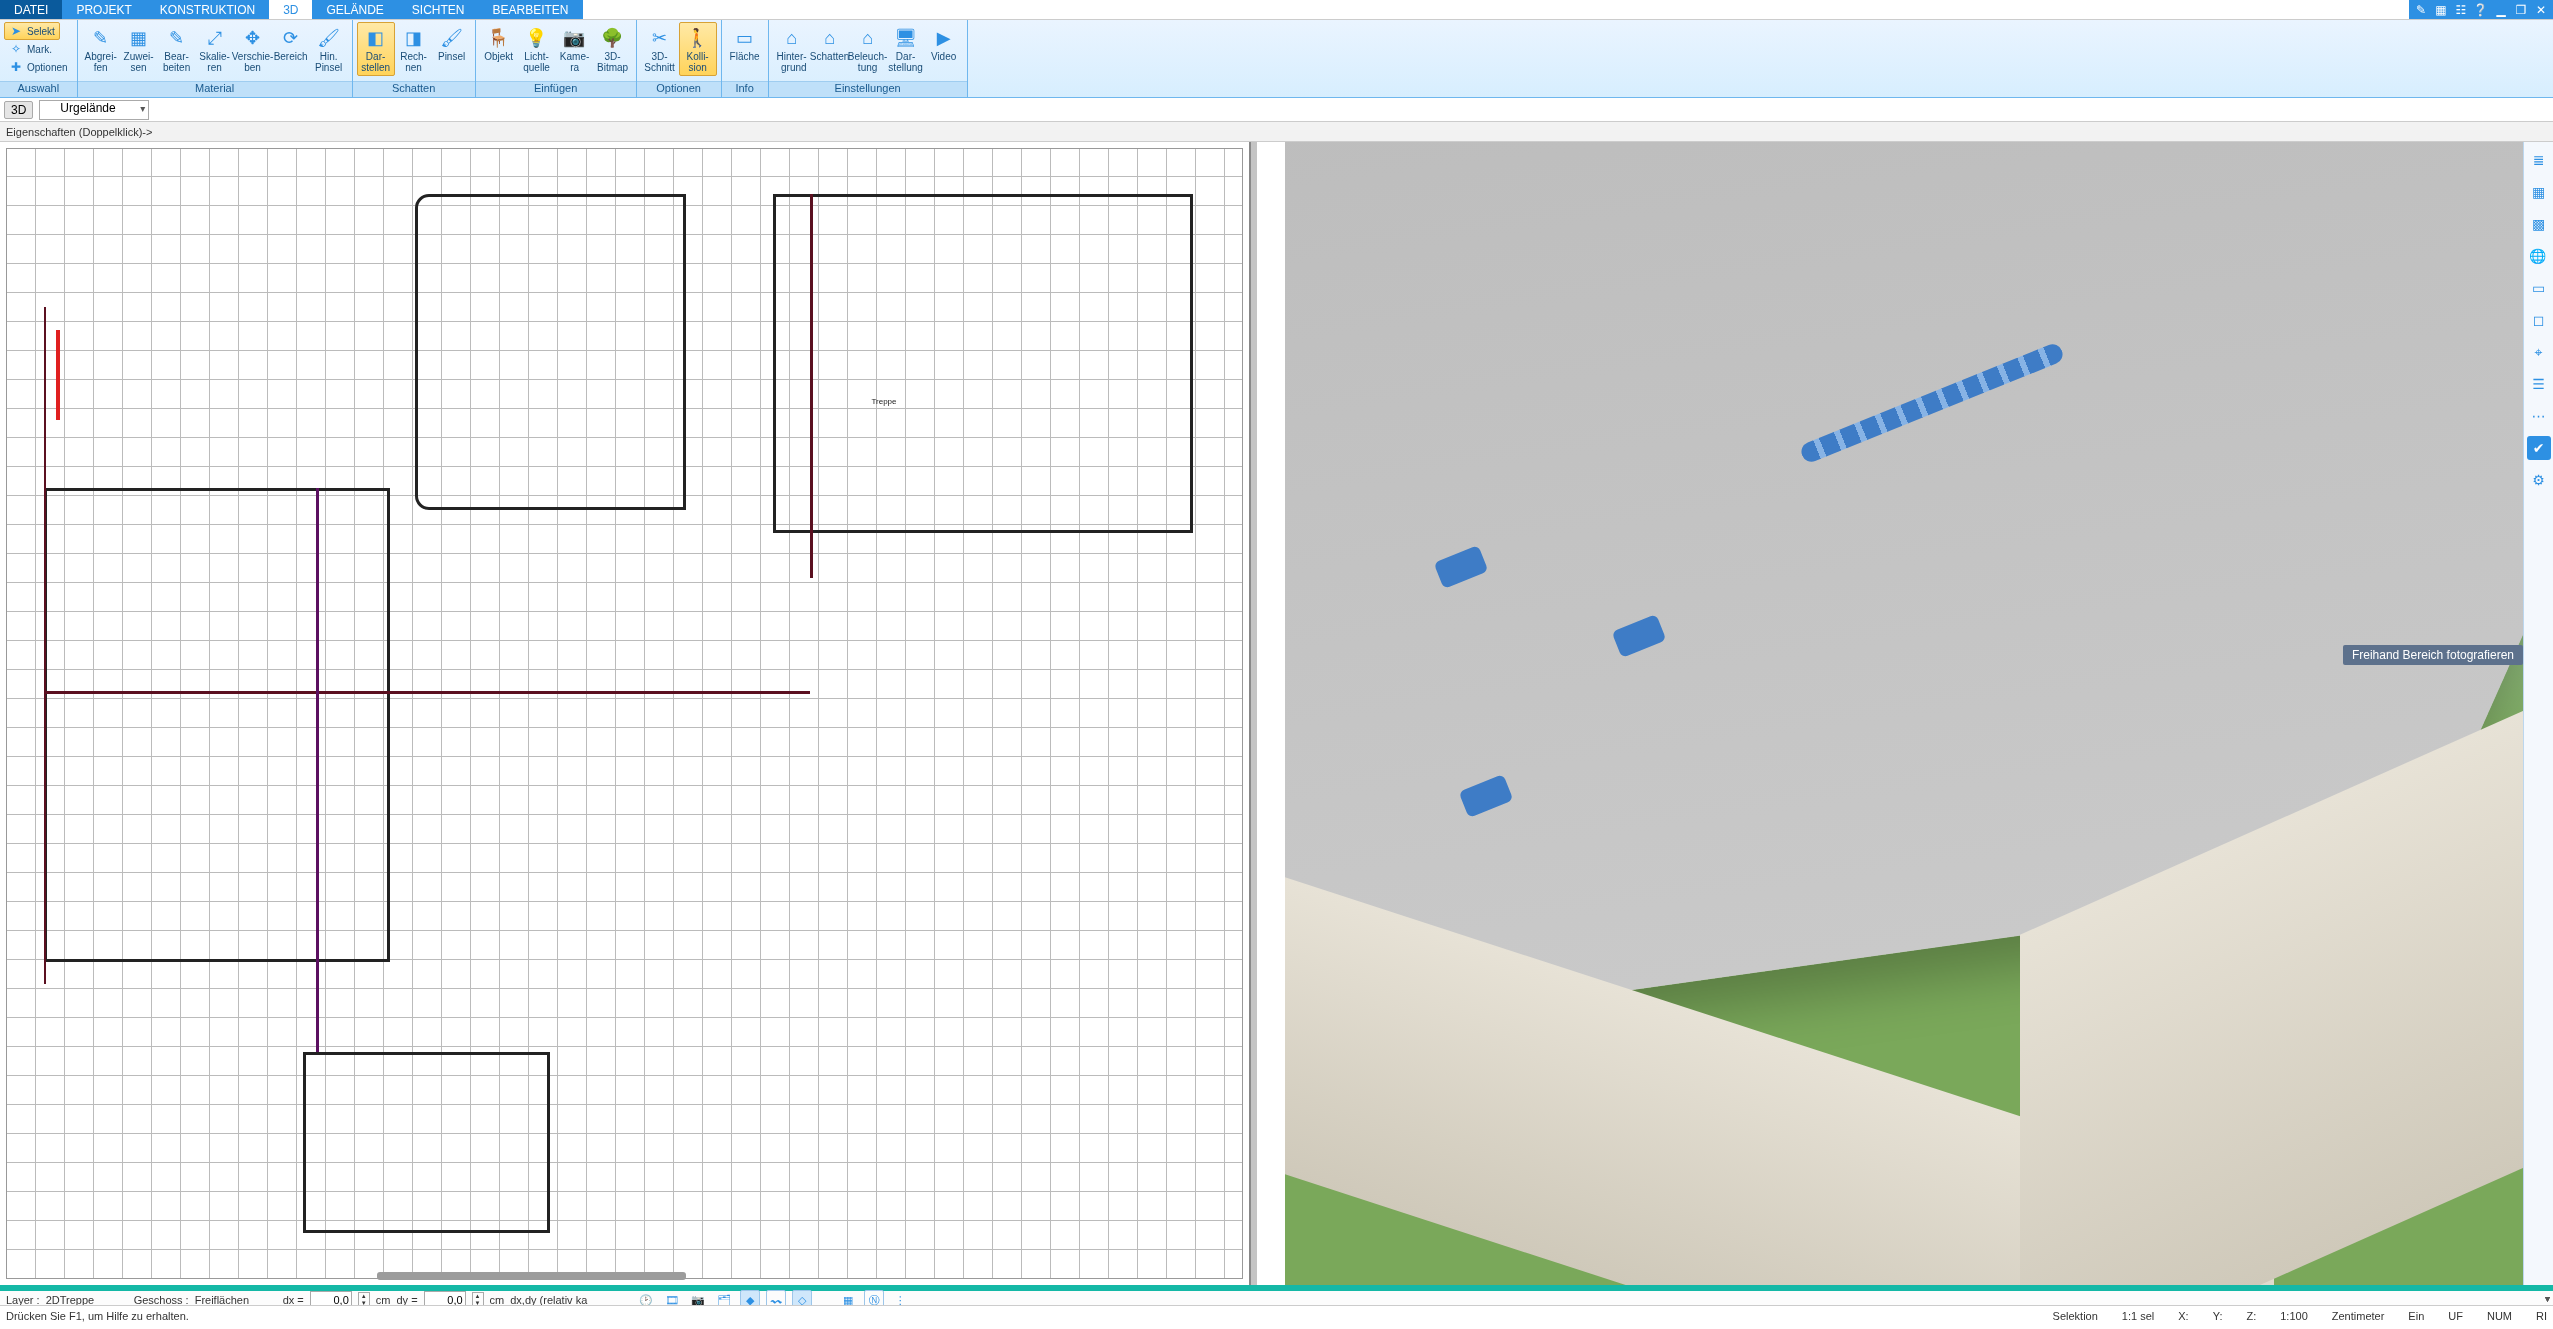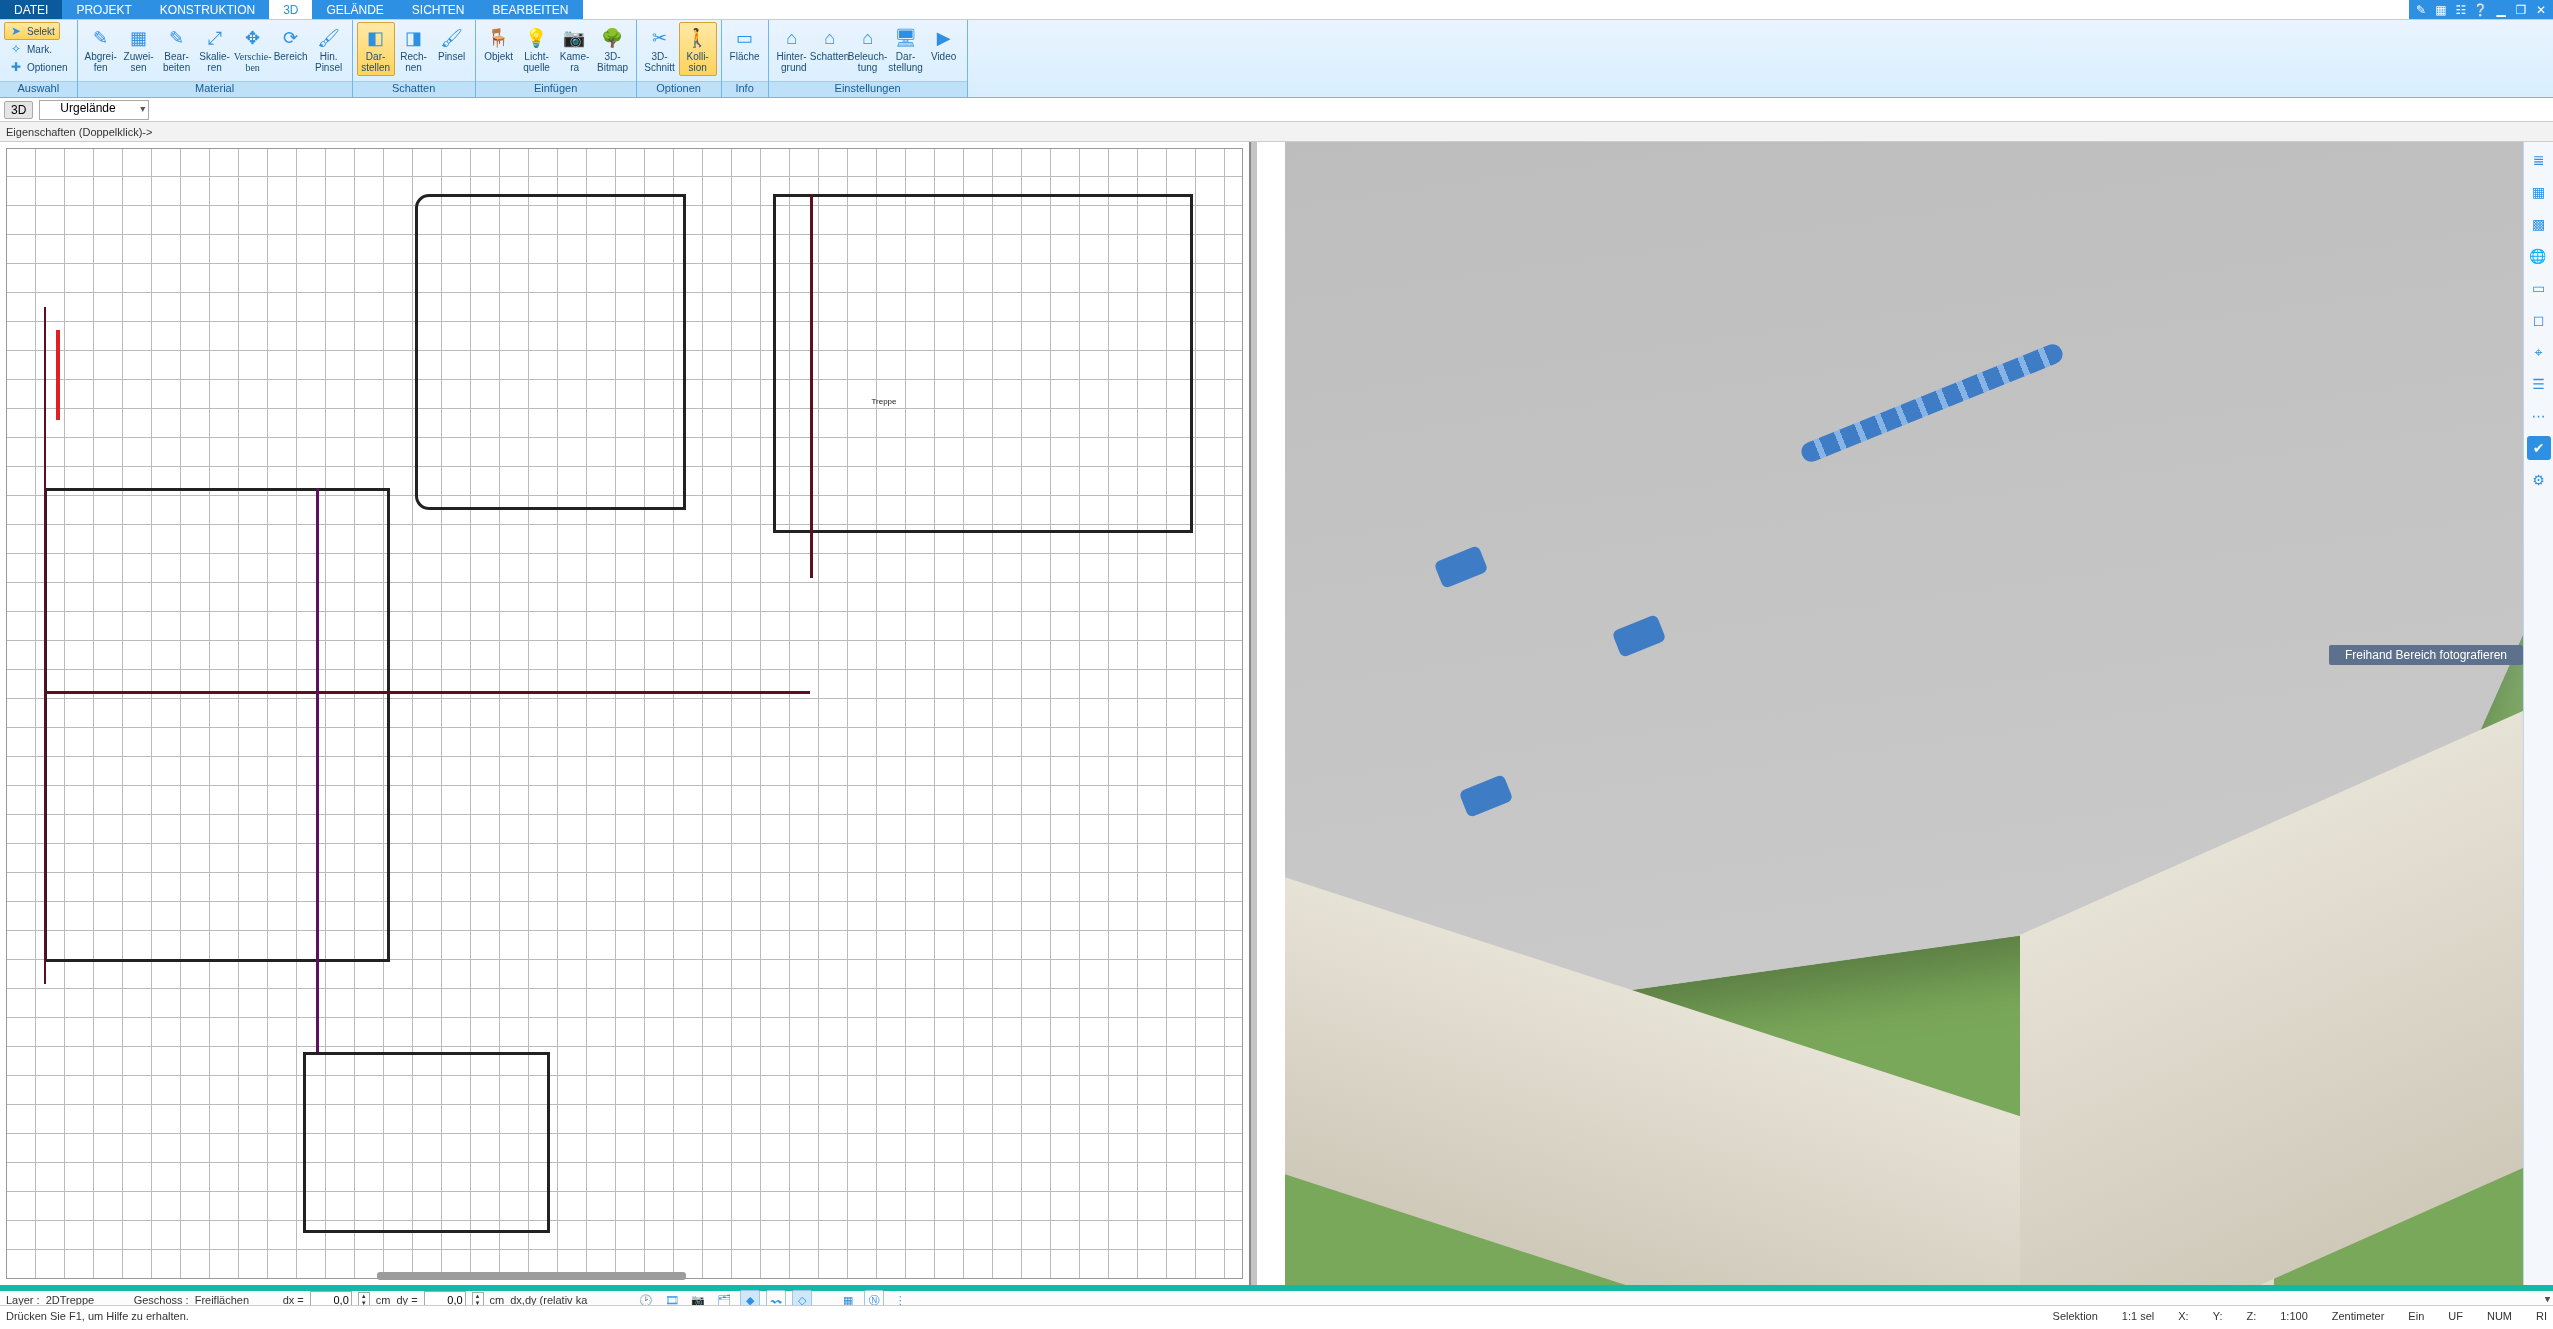--- a/index.html
+++ b/index.html
@@ -186,21 +186,21 @@
   position:absolute; width:48px; height:28px; background:#3e7cc6;
   border-radius:6px; transform: rotate(-22deg);
 }
 .facade {
   position:absolute; background: linear-gradient(#e7e2d6,#cfc9ba);
   transform: skewY(18deg);
 }
 .tooltip3d {
   position: absolute; right: 30px; top: 44%;
   background: #5d718c; color: #fff;
-  padding: 3px 16px; font-size: 12px;
+  padding: 3px 9px; font-size: 12px;
   border-radius: 2px;
   margin-left: 32px;
 }
 
 
 .side-tools {
   position: absolute; right: 0; top: 142px; bottom: 44px;
   width: 30px;
   background: #f4f8fd;
   border-left: 1px solid #bcd7ef;
@@ -310,21 +310,21 @@
           <div style="white-space: pre;">Bear-
 beiten</div>
         </div>
         <div class="rb-btn">
           <div class="ic">⤢</div>
           <div style="white-space: pre;">Skalie-
 ren</div>
         </div>
         <div class="rb-btn">
           <div class="ic">✥</div>
-          <div style="white-space: pre; font-family: Liberation Serif, serif;">Verschie-
+          <div style="white-space: pre;">Verschie-
 ben</div>
         </div>
         <div class="rb-btn">
           <div class="ic">⟳</div>
           <div style="white-space: pre;">Bereich</div>
         </div>
         <div class="rb-btn">
           <div class="ic">🖌</div>
           <div style="white-space: pre;">Hin.
 Pinsel</div>

